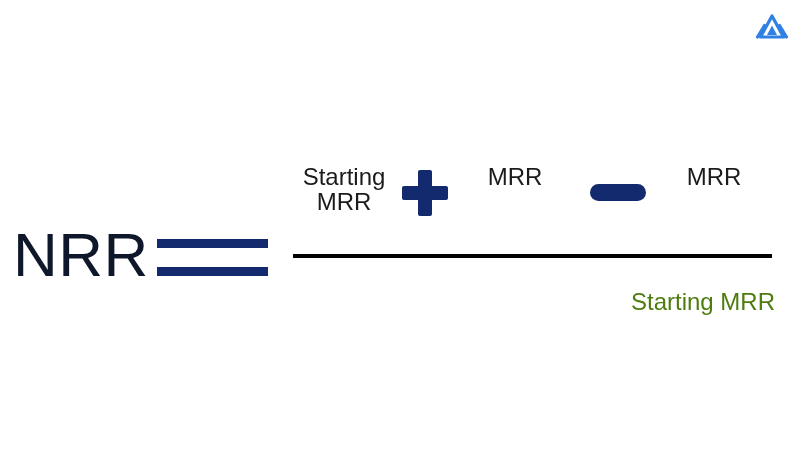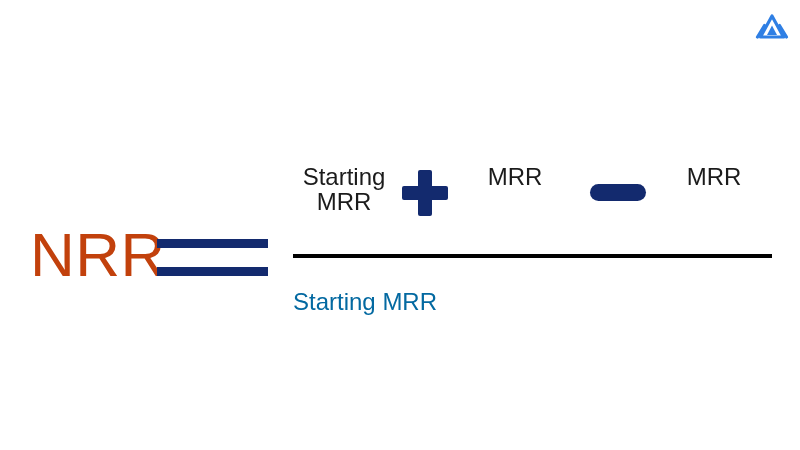--- a/index.html
+++ b/index.html
@@ -31,26 +31,26 @@
     position: absolute;
     left: 0;
     top: 0;
     width: 800px;
     height: 450px;
   }
 
   
   .nrr-label {
     position: absolute;
-    left: 30px;
+    left: 13px;
     top: 224px;
     font-size: 62px;
     line-height: 62px;
     letter-spacing: 0.5px;
-    color: #c2410c;
+    color: #0f172a;
     white-space: nowrap;
   }
 
   
   .equals-sign {
     position: absolute;
     left: 157px;
     top: 239px;
     width: 111px;
     height: 37px;
@@ -129,24 +129,24 @@
     width: 479px;
     height: 4px;
     background: #000000;
   }
 
   .denominator {
     position: absolute;
     left: 293px;
     top: 288px;
     width: 482px;
-    text-align: left;
+    text-align: right;
     font-size: 24px;
     line-height: 28px;
-    color: #0369a1;
+    color: #4d7c0f;
     white-space: nowrap;
   }
 </style>
 </head>
 <body>
 
 <div class="brand-logo">
   <span>
     <svg viewBox="0 0 40 36" xmlns="http://www.w3.org/2000/svg" aria-hidden="true">
       <g fill="none" stroke="#2f7fe4" stroke-width="3.2" stroke-linejoin="round" stroke-linecap="round">

